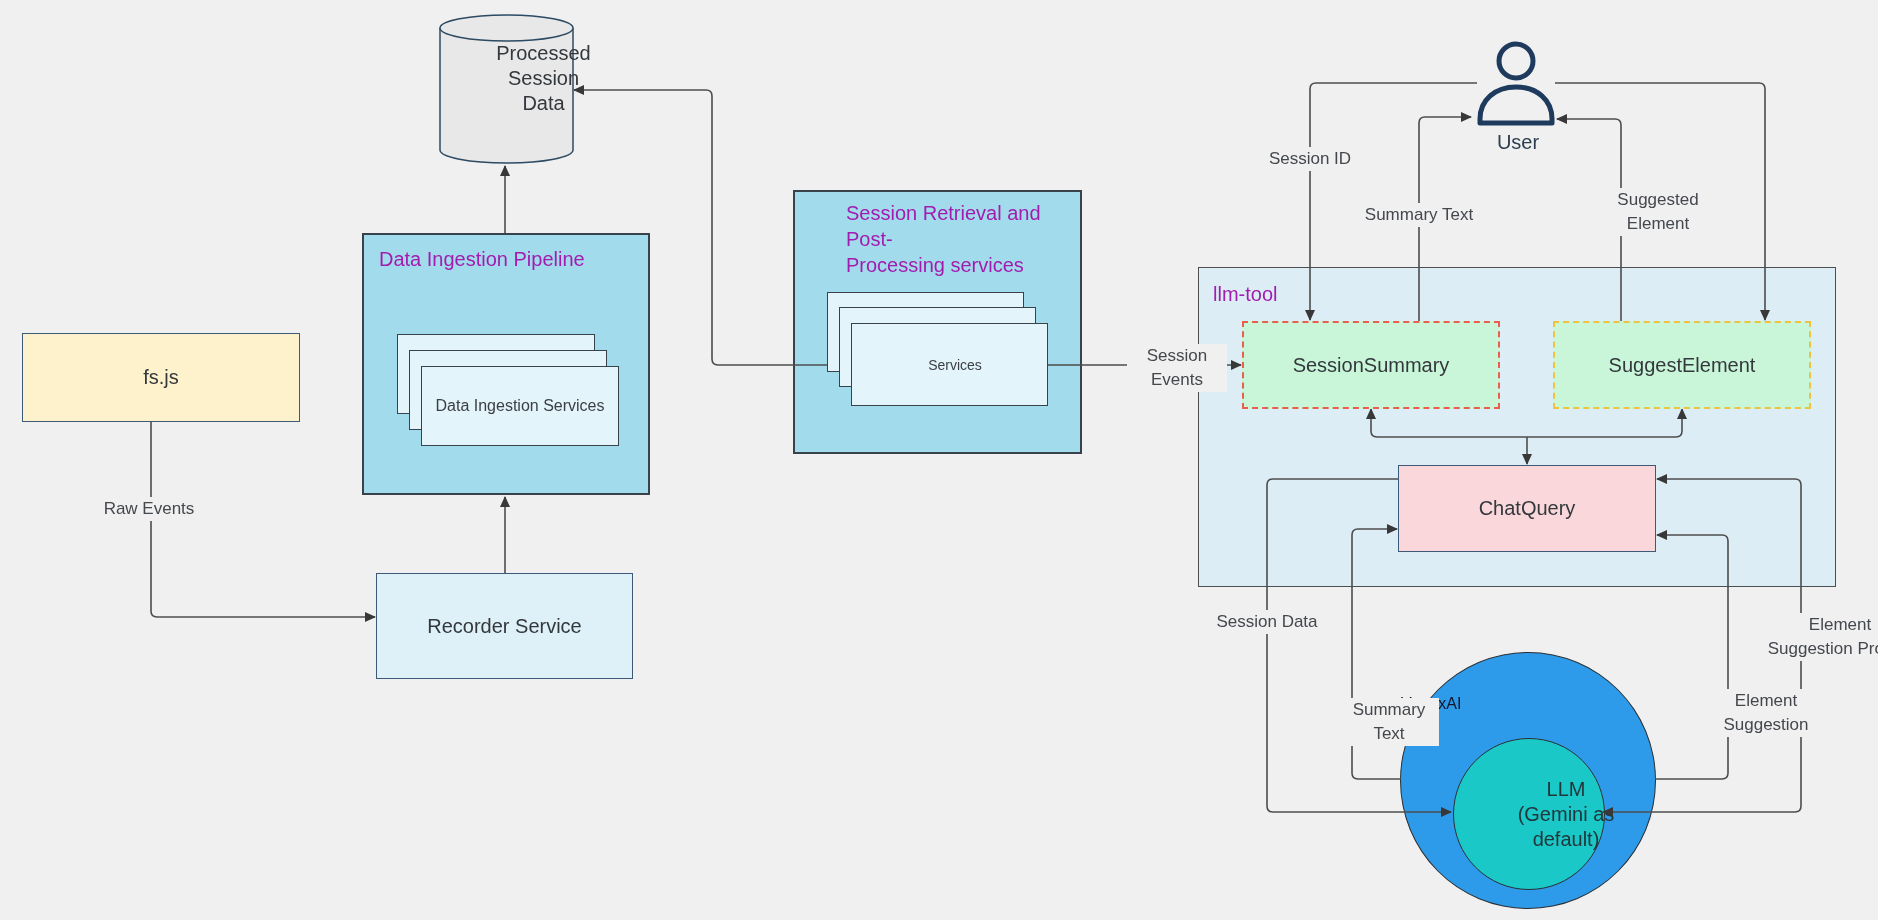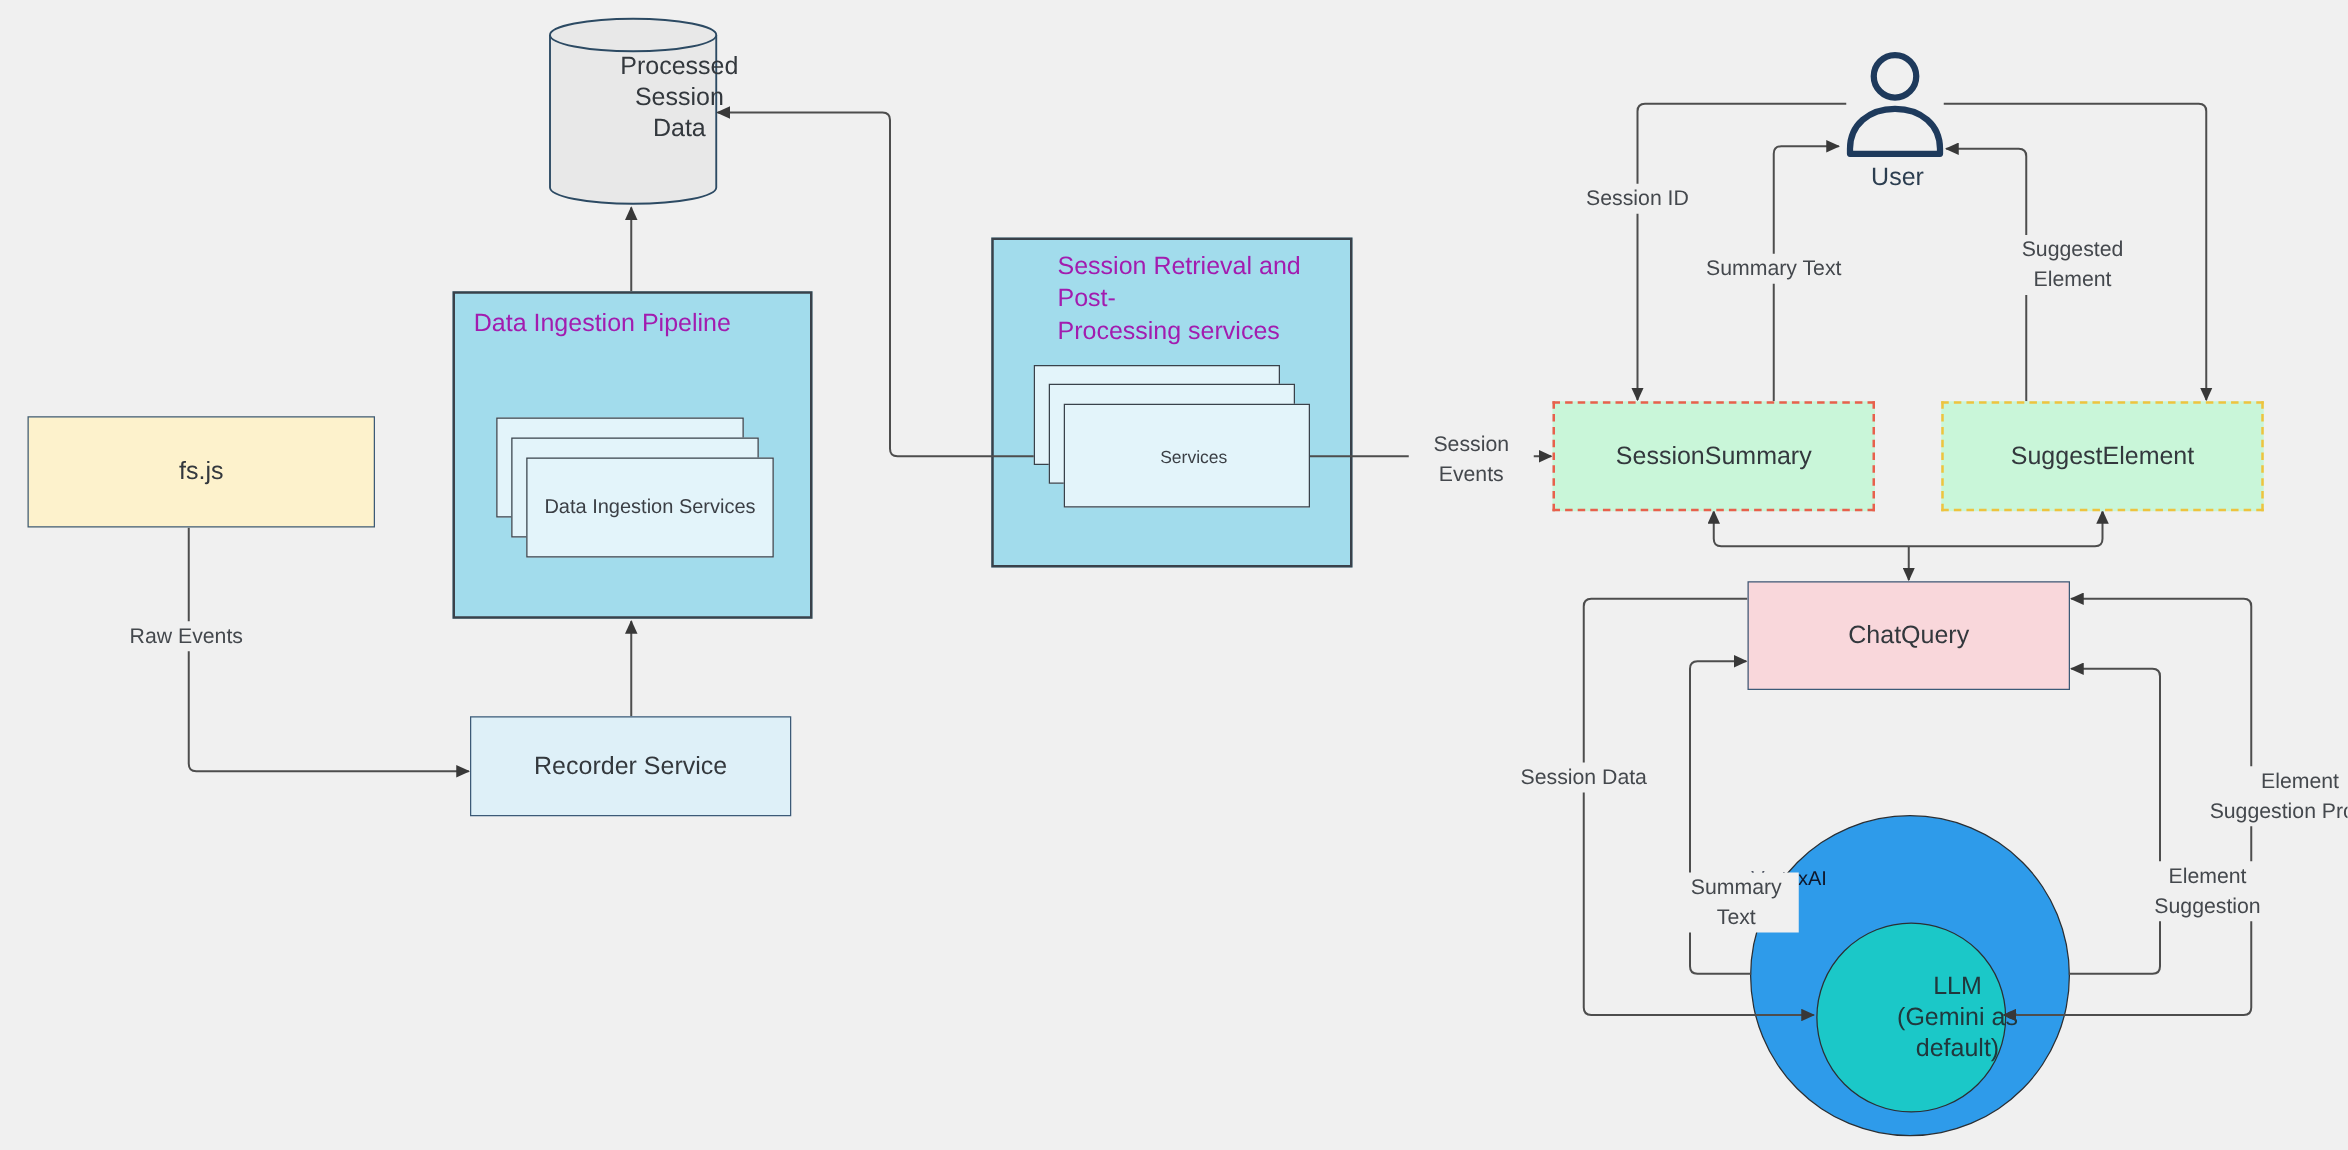--- a/index.html
+++ b/index.html
@@ -25,21 +25,21 @@
   .container-title{position:absolute;font-size:20px;color:#a21caf;}
   #pipelineTitle{left:15px;top:13px;}
   #sessionRetrievalTitle{left:14px;top:8px;line-height:26px;}
   #llmToolTitle{left:14px;top:15px;}
   #vertexLabel{position:absolute;left:0;top:42px;width:100%;text-align:left;font-size:16px;color:#0f172a;}
   #llmLabel{position:absolute;left:0;top:0;width:100%;height:100%;font-size:20px;line-height:25px;color:#21373c;}
 
   
   .node{font-size:20px;color:#33383d;}
   #fs{left:22px;top:333px;width:278px;height:89px;background:#fdf2cc;border:1.5px solid #3c5a77;}
-  #recorder{left:376px;top:573px;width:257px;height:80px;background:#def0f8;border:1.5px solid #3c5a77;}
+  #recorder{left:376px;top:573px;width:257px;height:106px;background:#def0f8;border:1.5px solid #3c5a77;}
   #sessionSummary{left:1242px;top:321px;width:258px;height:88px;background:#c9f6d9;border:2px dashed #e8604c;}
   #suggestElement{left:1553px;top:321px;width:258px;height:88px;background:#c9f6d9;border:2px dashed #eec33f;}
   #chatQuery{left:1398px;top:465px;width:258px;height:87px;background:#f9d7db;border:1.5px solid #3c5a77;}
 
   
   .card{background:#e3f4fa;border:1.5px solid #39414a;}
   #ingBack{left:397px;top:334px;width:198px;height:80px;}
   #ingMid{left:409px;top:350px;width:198px;height:80px;}
   #ingFront{left:421px;top:366px;width:198px;height:80px;font-size:16px;}
   #svcBack{left:827px;top:292px;width:197px;height:80px;}
@@ -71,20 +71,23 @@
 
 <div id="canvas">
 
   <div class="layer z1">
     <div class="abs" id="pipeline">
       <div class="container-title" id="pipelineTitle">Data Ingestion Pipeline</div>
     </div>
     <div class="abs" id="sessionRetrieval">
       <div class="container-title pre" id="sessionRetrievalTitle">Session Retrieval and Post-
 Processing services</div>
+    </div>
+    <div class="abs" id="llmTool">
+      <div class="container-title" id="llmToolTitle">llm-tool</div>
     </div>
     <div class="abs" id="vertex">
       <div id="vertexLabel">VertexAI</div>
       <div id="llmCircle" class="center">
         <div id="llmLabel" class="center pre">LLM
 (Gemini as
 default)</div>
       </div>
     </div>
   </div>

